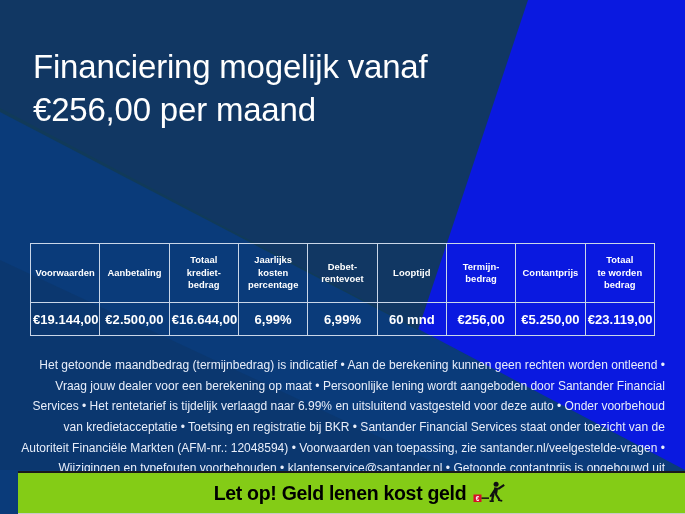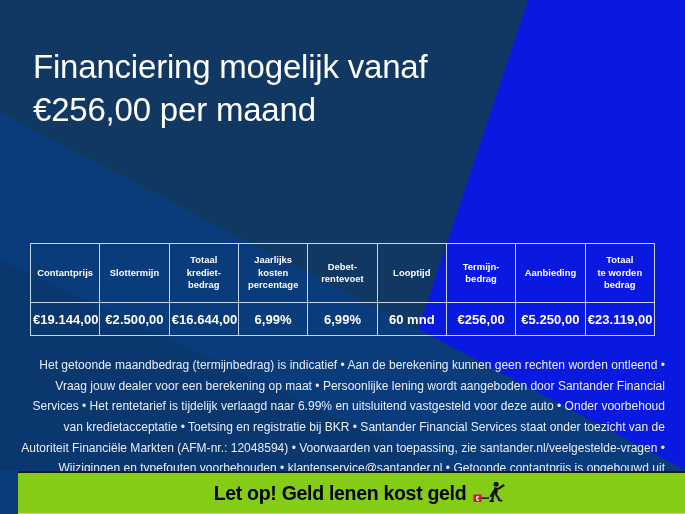--- a/index.html
+++ b/index.html
@@ -166,24 +166,24 @@
   <div class="content">
 
     <div class="headline">Financiering mogelijk vanaf
 €256,00 per maand</div>
 
 
     <table class="rate-table">
       <thead>
         <tr>
           <th>
-            <span class="hdr-break">Contantprijs</span>
-          </th>
-          <th>
-            <span class="hdr-break">Slottermijn</span>
+            <span class="hdr-break">Voorwaarden</span>
+          </th>
+          <th>
+            <span class="hdr-break">Aanbetaling</span>
           </th>
           <th>
             <span class="hdr-break">Totaal</span>
             <span class="hdr-break">krediet-</span>
             <span class="hdr-break">bedrag</span>
           </th>
           <th>
             <span class="hdr-break">Jaarlijks</span>
             <span class="hdr-break">kosten</span>
             <span class="hdr-break">percentage</span>
@@ -193,21 +193,21 @@
             <span class="hdr-break">rentevoet</span>
           </th>
           <th>
             <span class="hdr-break">Looptijd</span>
           </th>
           <th>
             <span class="hdr-break">Termijn-</span>
             <span class="hdr-break">bedrag</span>
           </th>
           <th>
-            <span class="hdr-break">Aanbieding</span>
+            <span class="hdr-break">Contantprijs</span>
           </th>
           <th>
             <span class="hdr-break">Totaal</span>
             <span class="hdr-break">te worden</span>
             <span class="hdr-break">bedrag</span>
           </th>
         </tr>
       </thead>
       <tbody>
         <tr>

